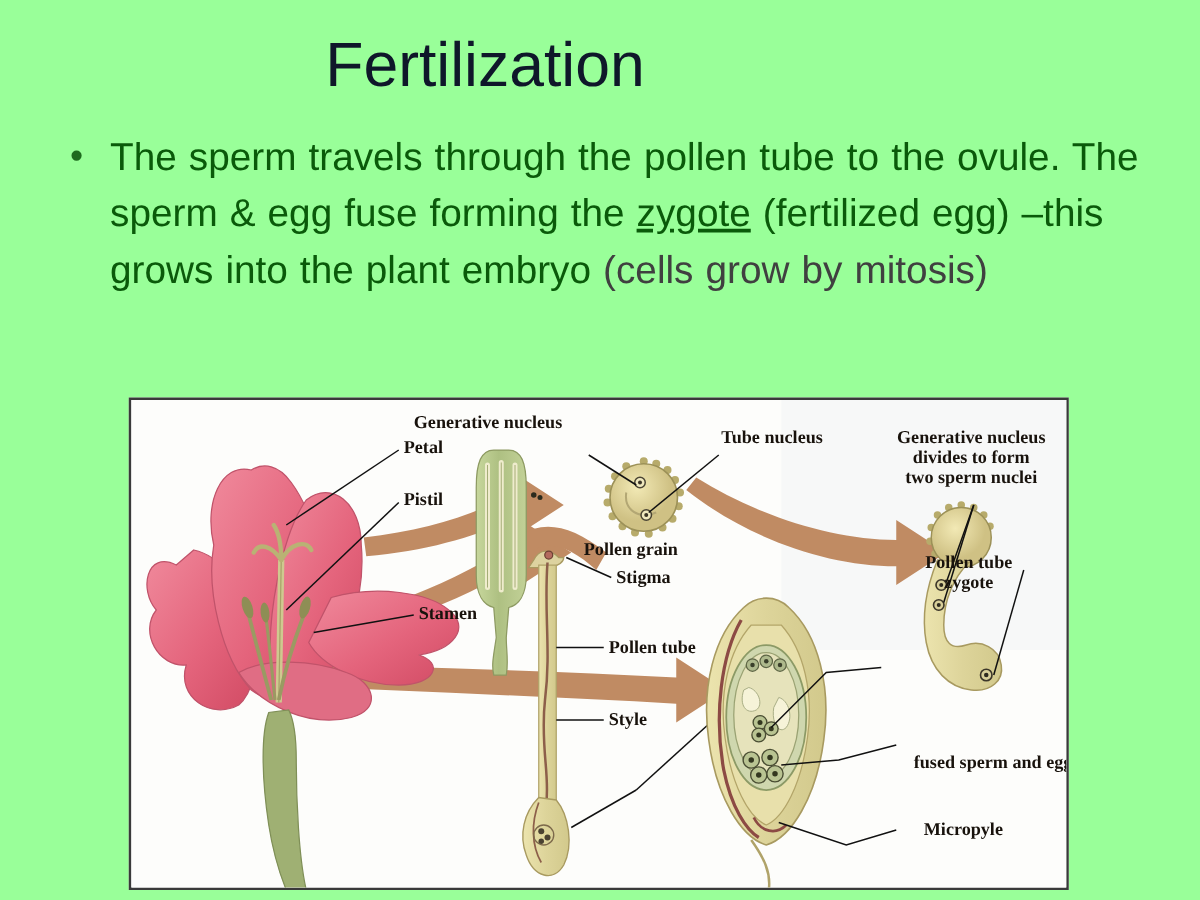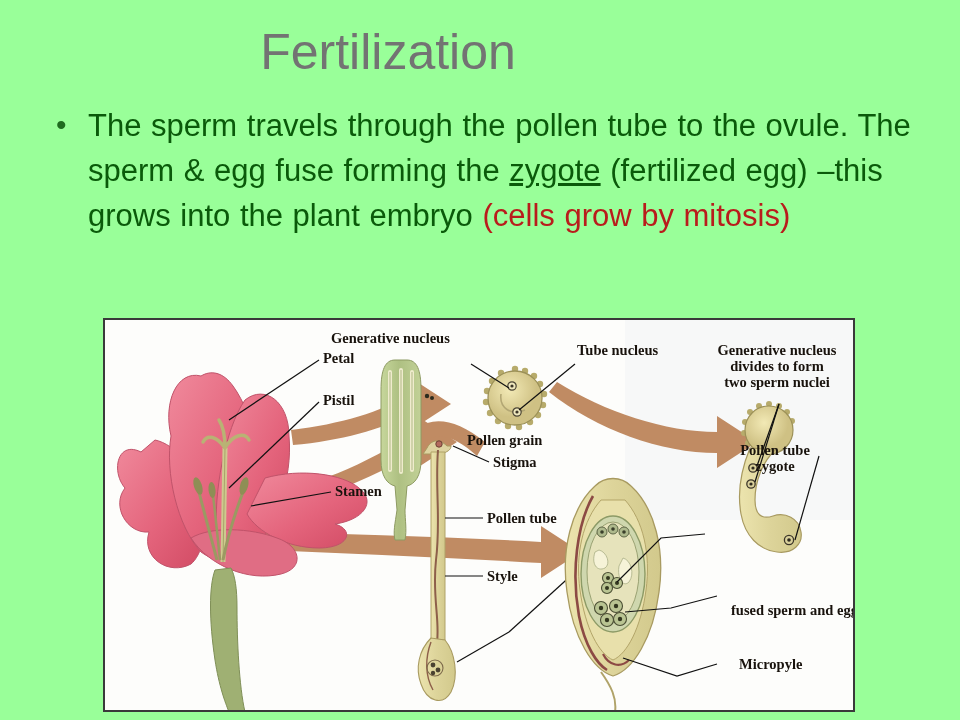--- a/index.html
+++ b/index.html
@@ -9,42 +9,42 @@
     font-family:"Liberation Sans", sans-serif;
     overflow:hidden;
     position:relative;
   }
   #slide{position:absolute;inset:0;}
 
   .slide-title{
     position:absolute;left:0;top:22px;width:776px;
     text-align:center;
     font-size:50px;line-height:60px;
-    color:#737373;
+    color:#0f172a;
     font-weight:400;
     letter-spacing:0px;
   }
 
   .body-block{
     position:absolute;left:48px;top:103px;width:880px;
   }
   .bullet-row{display:flex;align-items:flex-start;}
   .bullet-dot{
     color:#1f6b1f;font-size:30px;line-height:44px;
     width:40px;flex:0 0 40px;text-align:left;padding-left:8px;
     box-sizing:border-box;
   }
   .bullet-text{
     flex:1 1 auto;
     font-size:31px;line-height:45px;
     color:#0a5a0a;
     word-spacing:1px;
   }
   .bullet-text b{font-weight:normal;text-decoration:underline;}
-  .magenta{color:#b91c1c;}
+  .magenta{color:#404040;}
 
   
   .figure-frame{
     position:absolute;left:103px;top:318px;width:752px;height:394px;
     background:#ffffff;
     border:2px solid #3a3a3a;
     box-sizing:border-box;
     overflow:hidden;
   }
   .fig-inner{position:absolute;inset:0;}

